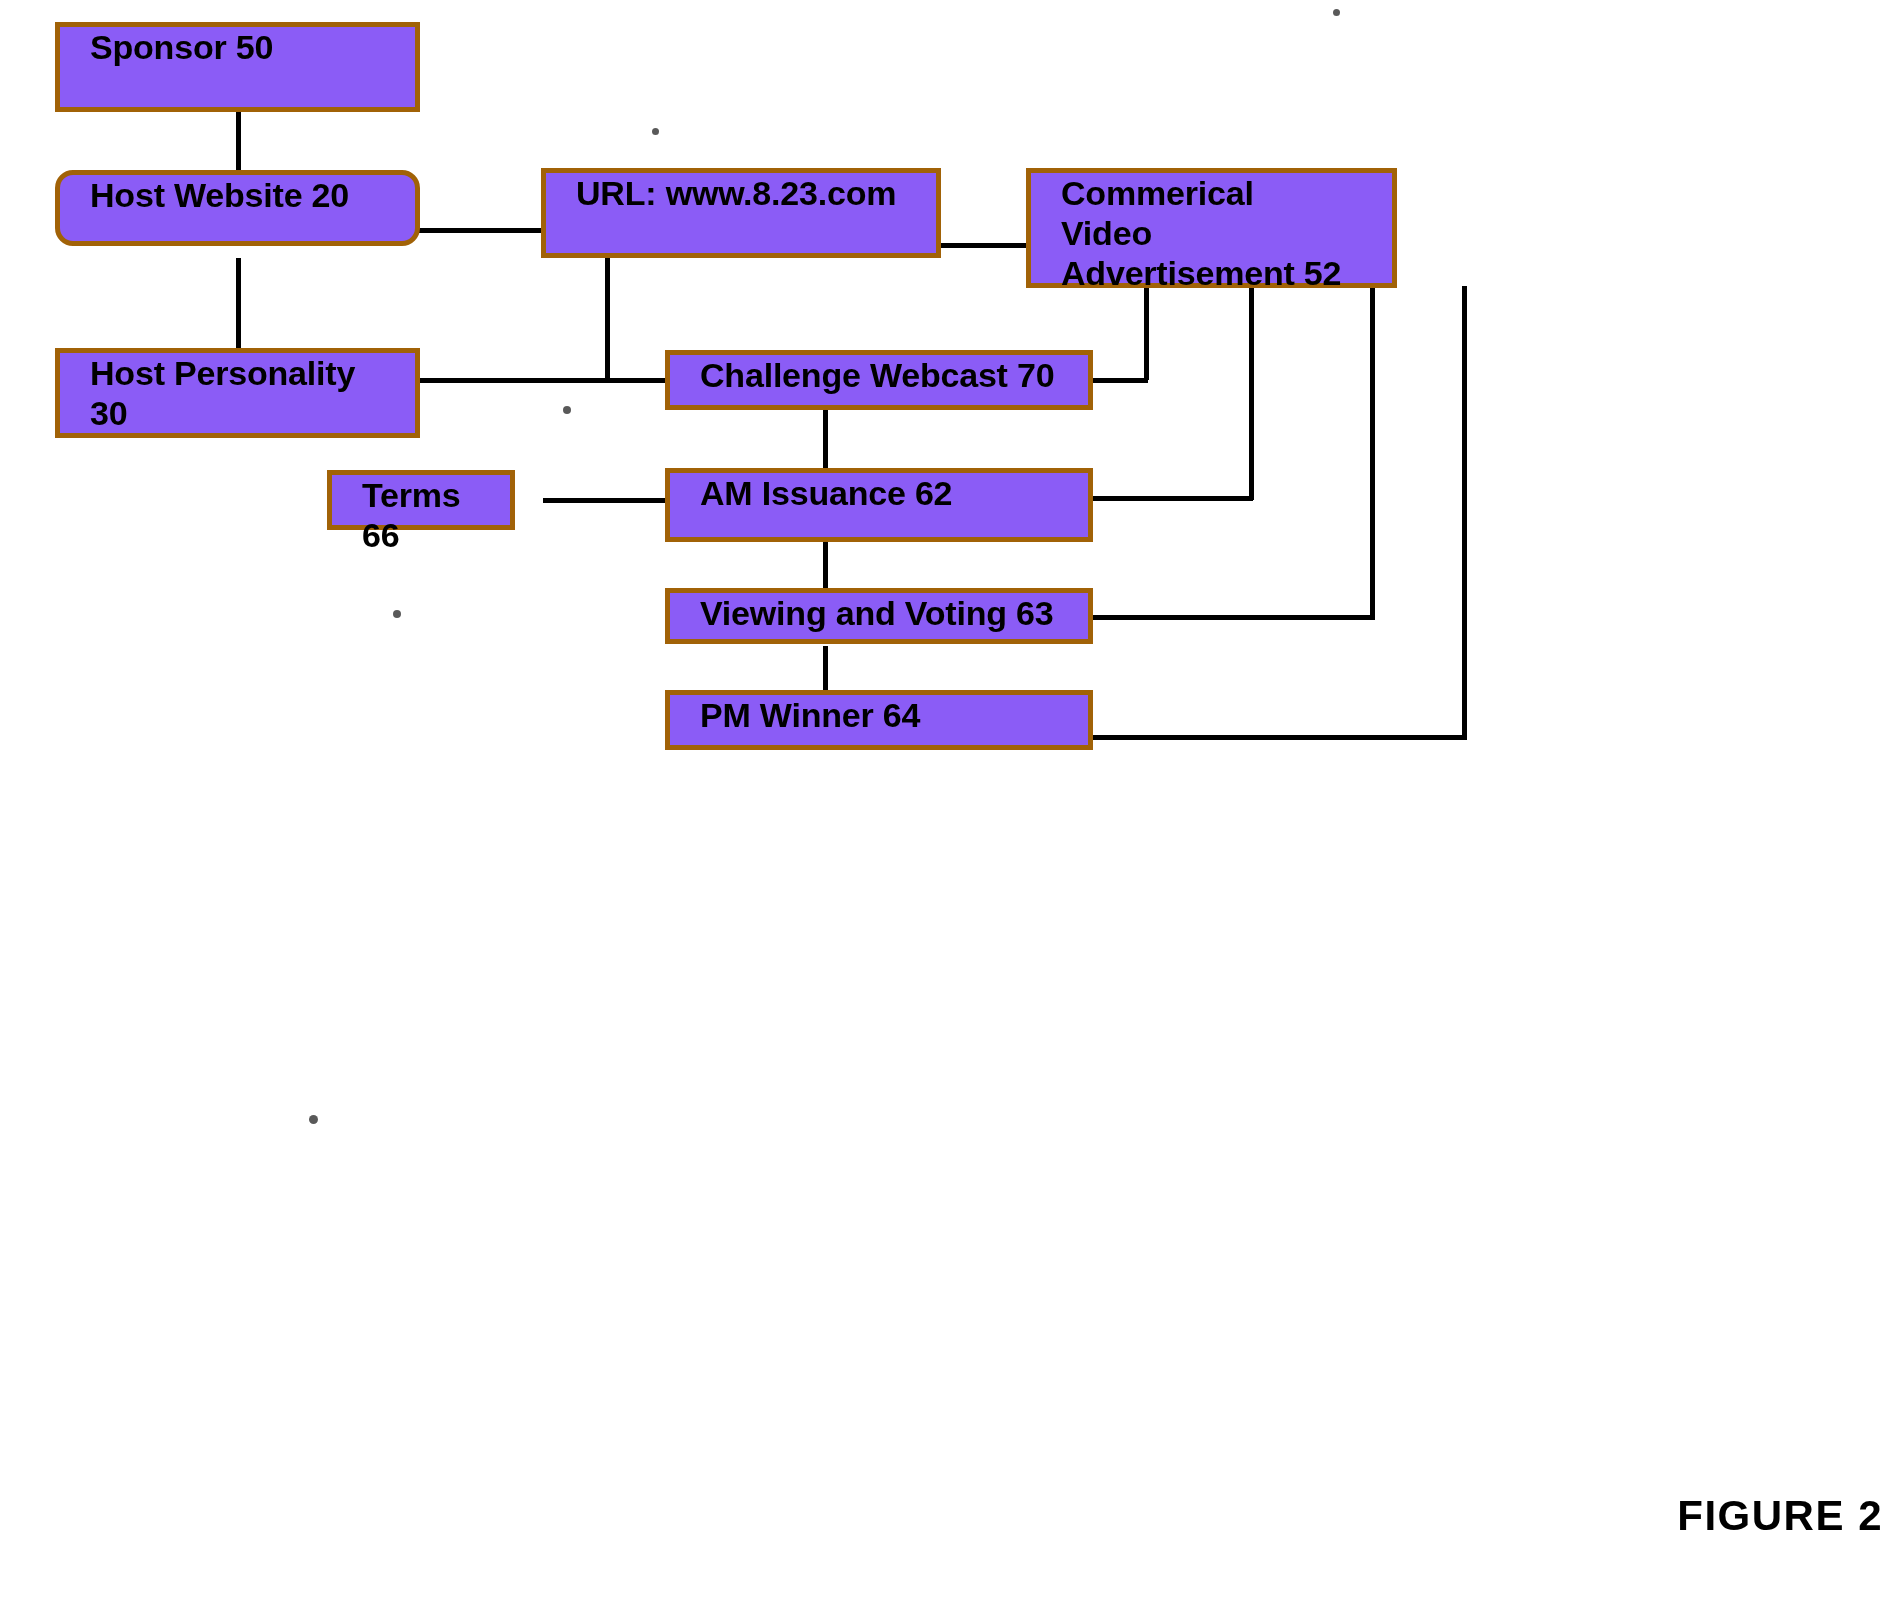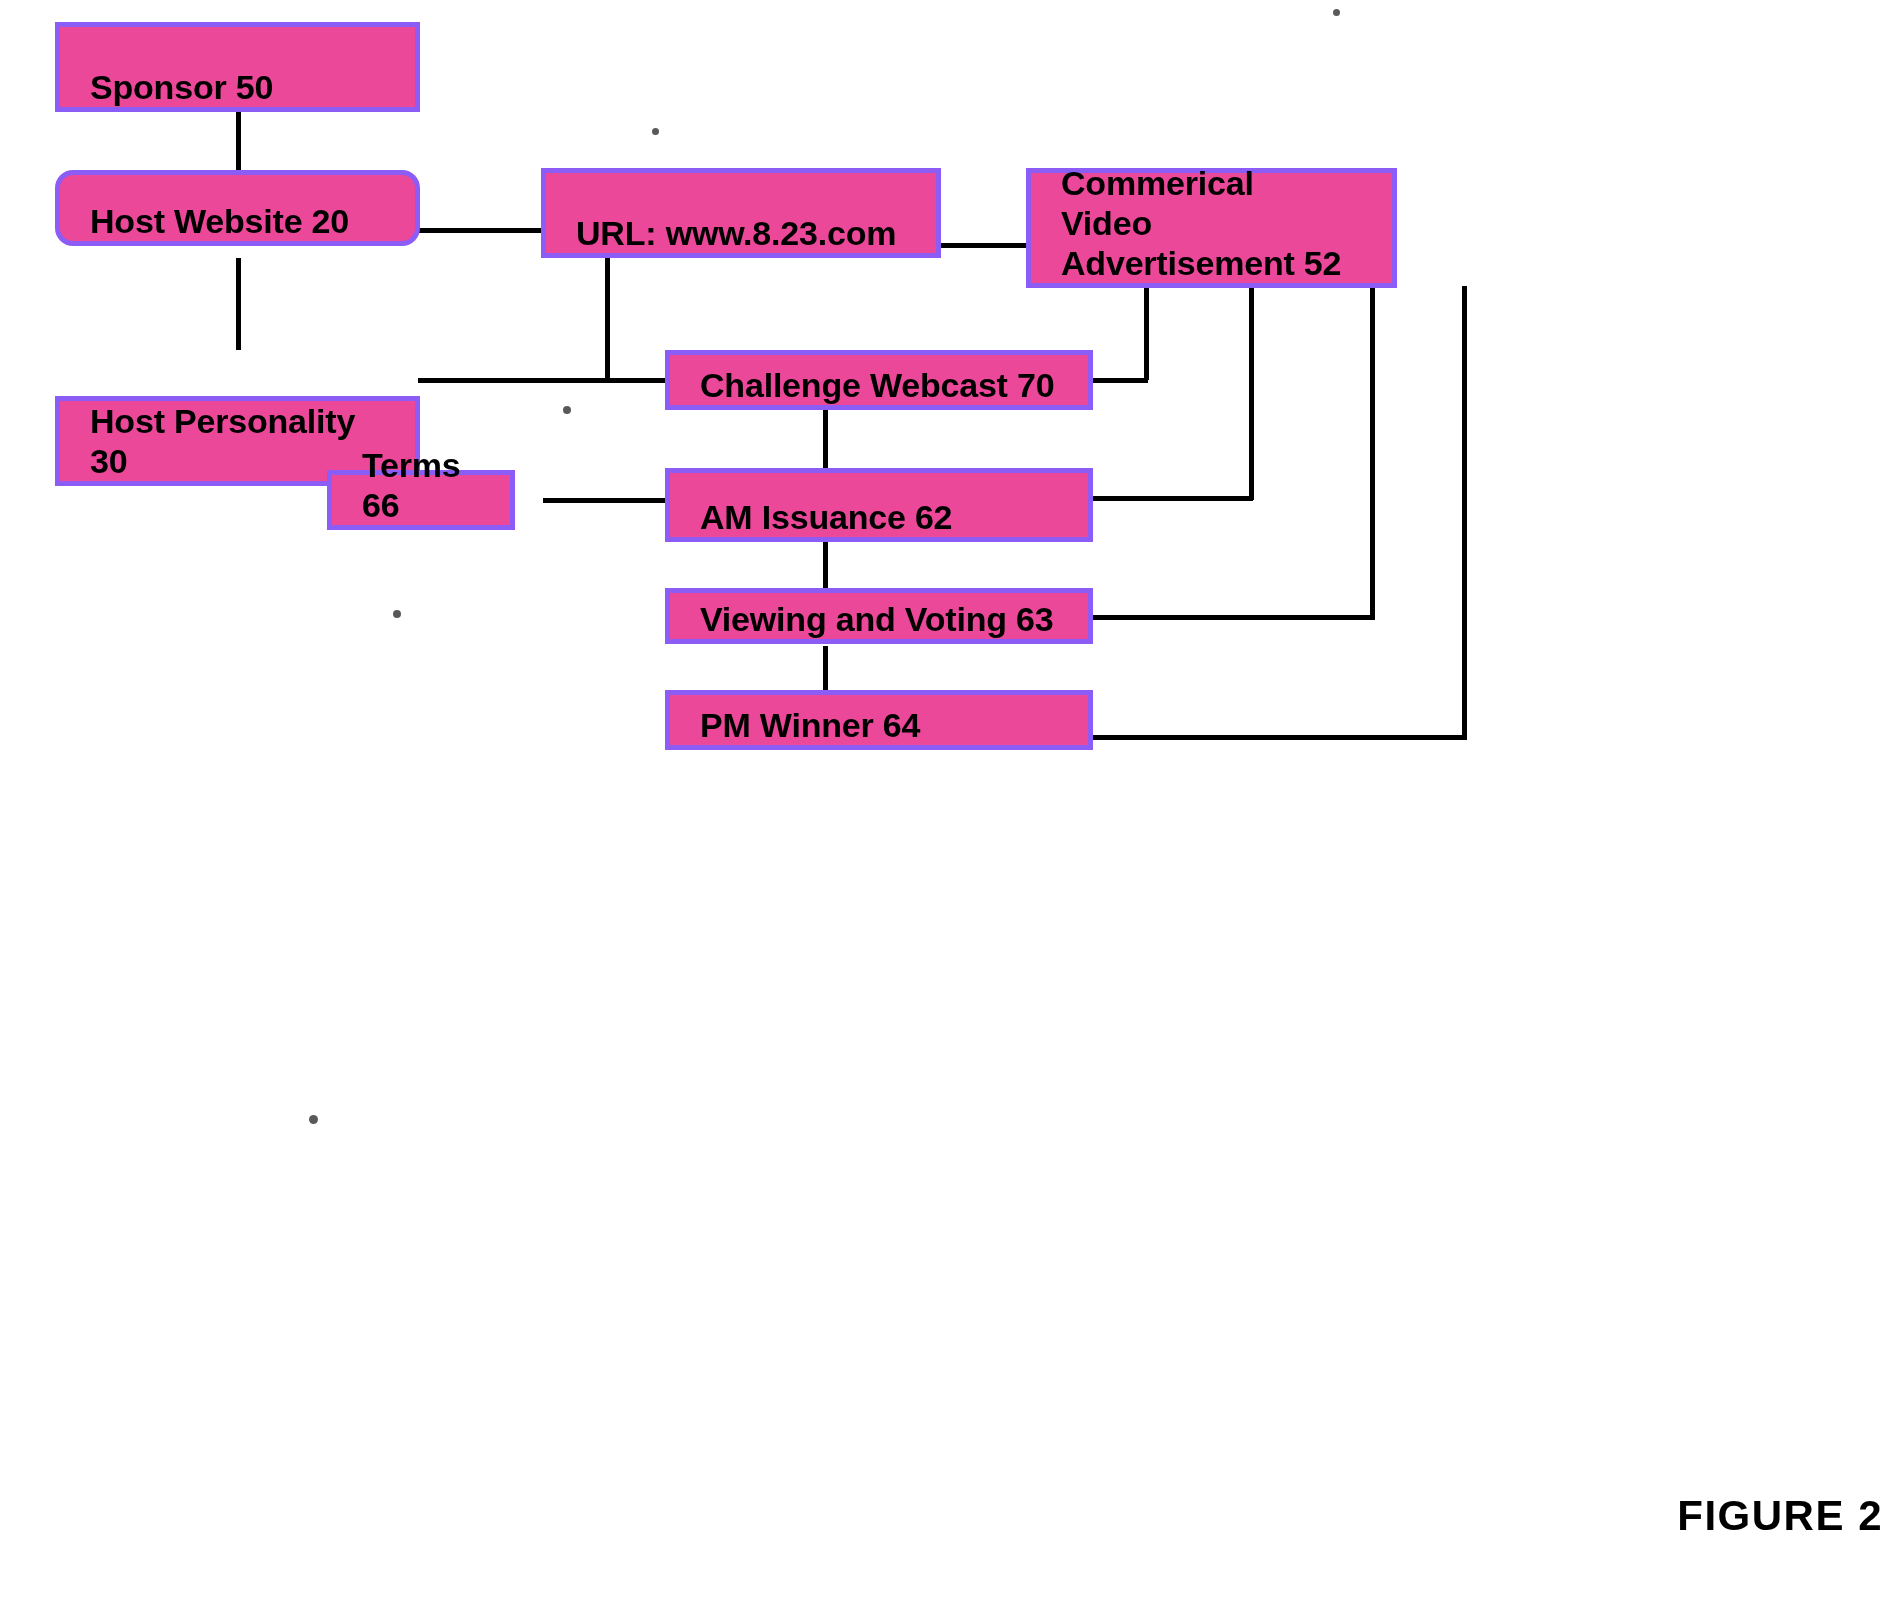--- a/index.html
+++ b/index.html
@@ -16,24 +16,24 @@
     position: relative;
     width: 1883px;
     height: 1609px;
     background: #ffffff;
     overflow: hidden;
   }
   
   .node {
     position: absolute;
     box-sizing: border-box;
-    border: 5px solid #8b5cf6;
-    background: #ec4899;
+    border: 5px solid #a16207;
+    background: #8b5cf6;
     display: flex;
-    align-items: flex-end;
+    align-items: flex-start;
     z-index: 3;
   }
   .node .node-label {
     font-family: "Liberation Sans", sans-serif;
     font-weight: bold;
     font-size: 34px;
     line-height: 1.18;
     color: #000000;
     padding-left: 30px;
     padding-right: 14px;
@@ -102,21 +102,21 @@
       <div class="node" style="left: 55px; top: 170px; width: 365px; height: 76px; border-radius: 18px;">
         <span class="node-label">Host Website 20</span>
       </div>
       <div class="node" style="left: 541px; top: 168px; width: 400px; height: 90px;">
         <span class="node-label">URL: www.8.23.com</span>
       </div>
       <div class="node" style="left: 1026px; top: 168px; width: 371px; height: 120px;">
         <span class="node-label">Commerical
 Video Advertisement 52</span>
       </div>
-      <div class="node" style="left: 55px; top: 348px; width: 365px; height: 90px; margin-top: 48px;">
+      <div class="node" style="left: 55px; top: 348px; width: 365px; height: 90px;">
         <span class="node-label">Host Personality 30</span>
       </div>
       <div class="node" style="left: 665px; top: 350px; width: 428px; height: 60px;">
         <span class="node-label">Challenge Webcast 70</span>
       </div>
       <div class="node" style="left: 327px; top: 470px; width: 188px; height: 60px;">
         <span class="node-label">Terms 66</span>
       </div>
       <div class="node" style="left: 665px; top: 468px; width: 428px; height: 74px;">
         <span class="node-label">AM Issuance 62</span>

